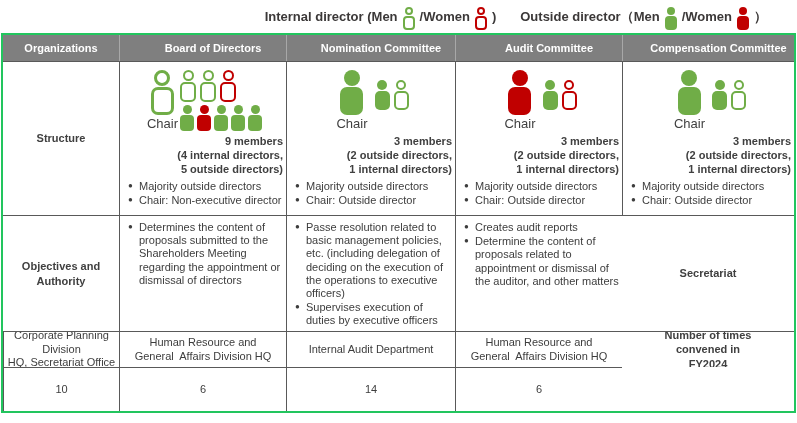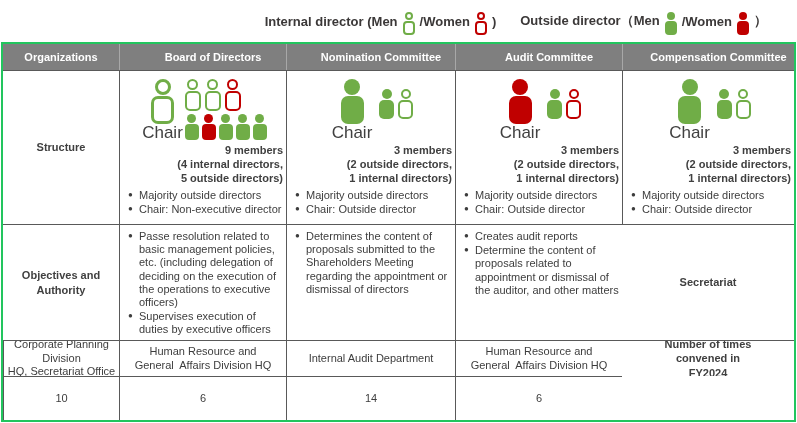--- a/index.html
+++ b/index.html
@@ -6,21 +6,21 @@
     --green:#70ad47; --red:#c00000; --hdr:#7f7f7f; --line:#595959; --txt:#404040;
   }
   html,body{margin:0;padding:0;}
   body{
     width:797px;height:423px;background:#ffffff;overflow:hidden;
     font-family:"Liberation Sans","DejaVu Sans",sans-serif;
     -webkit-font-smoothing:antialiased;
   }
   
   .legend{
-    height:42px;display:flex;align-items:center;justify-content:flex-end;
+    height:33px;display:flex;align-items:center;justify-content:flex-end;
     padding-right:30px;gap:24px;font-weight:bold;font-size:13px;color:#3b3838;
   }
   .legend-group{display:flex;align-items:center;gap:5px;}
   
   .person{display:inline-flex;flex-direction:column;align-items:center;}
   .person .head{border-radius:50%;}
   .person .head,.person .body{box-sizing:border-box;display:block;}
   .filled.green .head,.filled.green .body{background:var(--green);}
   .filled.red .head,.filled.red .body{background:var(--red);}
   .outline .head,.outline .body{background:#fff;border-style:solid;}
@@ -57,21 +57,21 @@
   .vl{border-left:1px solid var(--line);}
   .rowlabel{
     display:flex;align-items:center;justify-content:center;text-align:center;
     font-weight:bold;font-size:11px;color:var(--txt);white-space:pre-line;line-height:1.3;padding:16px;
   }
   .structure-cell{display:flex;flex-direction:column;padding:7px 3px 4px 6px;}
   .icons-board,.icons-cmte{display:flex;justify-content:center;align-items:flex-end;min-height:62px;}
   .icons-board{gap:2px;}
   .icons-cmte{gap:7px;}
   .chair-col{display:flex;flex-direction:column;align-items:center;}
-  .chair-label{font-size:17px;color:var(--txt);line-height:15px;margin-top:1px;}
+  .chair-label{font-size:13px;color:var(--txt);line-height:15px;margin-top:1px;}
   .right-col{display:flex;flex-direction:column;align-items:flex-start;gap:3px;}
   .icon-row{display:flex;gap:3px;}
   .icon-row[data-icon-size="mid"]{gap:4px;}
   .pair-row{display:flex;gap:4px;margin-bottom:21px;}
   .members{
     font-weight:bold;font-size:11px;line-height:1.25;color:var(--txt);
     white-space:pre-wrap;text-align:right;margin:4px 0 4px 8px;
   }
   .bullets{list-style:none;margin:0;padding:0 0 0 2px;text-align:left;}
   .bullets li{position:relative;padding-left:11px;font-size:11px;line-height:1.2;color:#3d3d3d;margin-bottom:1px;}
@@ -265,27 +265,27 @@
     <ul class="bullets">
         <li>Majority outside directors</li>
         <li>Chair: Outside director</li>
       </ul>
   </div>
 
   <div class="cell bcell rowlabel">Objectives and
 Authority</div>
   <div class="cell bcell vl objectives-cell">
     <ul class="bullets">
+        <li>Determines the content of proposals submitted to the Shareholders Meeting regarding the appointment or dismissal of directors</li>
+      </ul>
+  </div>
+  <div class="cell bcell vl objectives-cell">
+    <ul class="bullets">
         <li>Passe resolution related to basic management policies, etc. (including delegation of deciding on the execution of the operations to executive officers)</li>
         <li>Supervises execution of duties by executive officers</li>
-      </ul>
-  </div>
-  <div class="cell bcell vl objectives-cell">
-    <ul class="bullets">
-        <li>Determines the content of proposals submitted to the Shareholders Meeting regarding the appointment or dismissal of directors</li>
       </ul>
   </div>
   <div class="cell bcell vl objectives-cell">
     <ul class="bullets">
         <li>Creates audit reports</li>
         <li>Determine the content of proposals related to appointment or dismissal of the auditor, and other matters</li>
       </ul>
   </div>
 
   <div class="cell bcell rowlabel">Secretariat</div>

